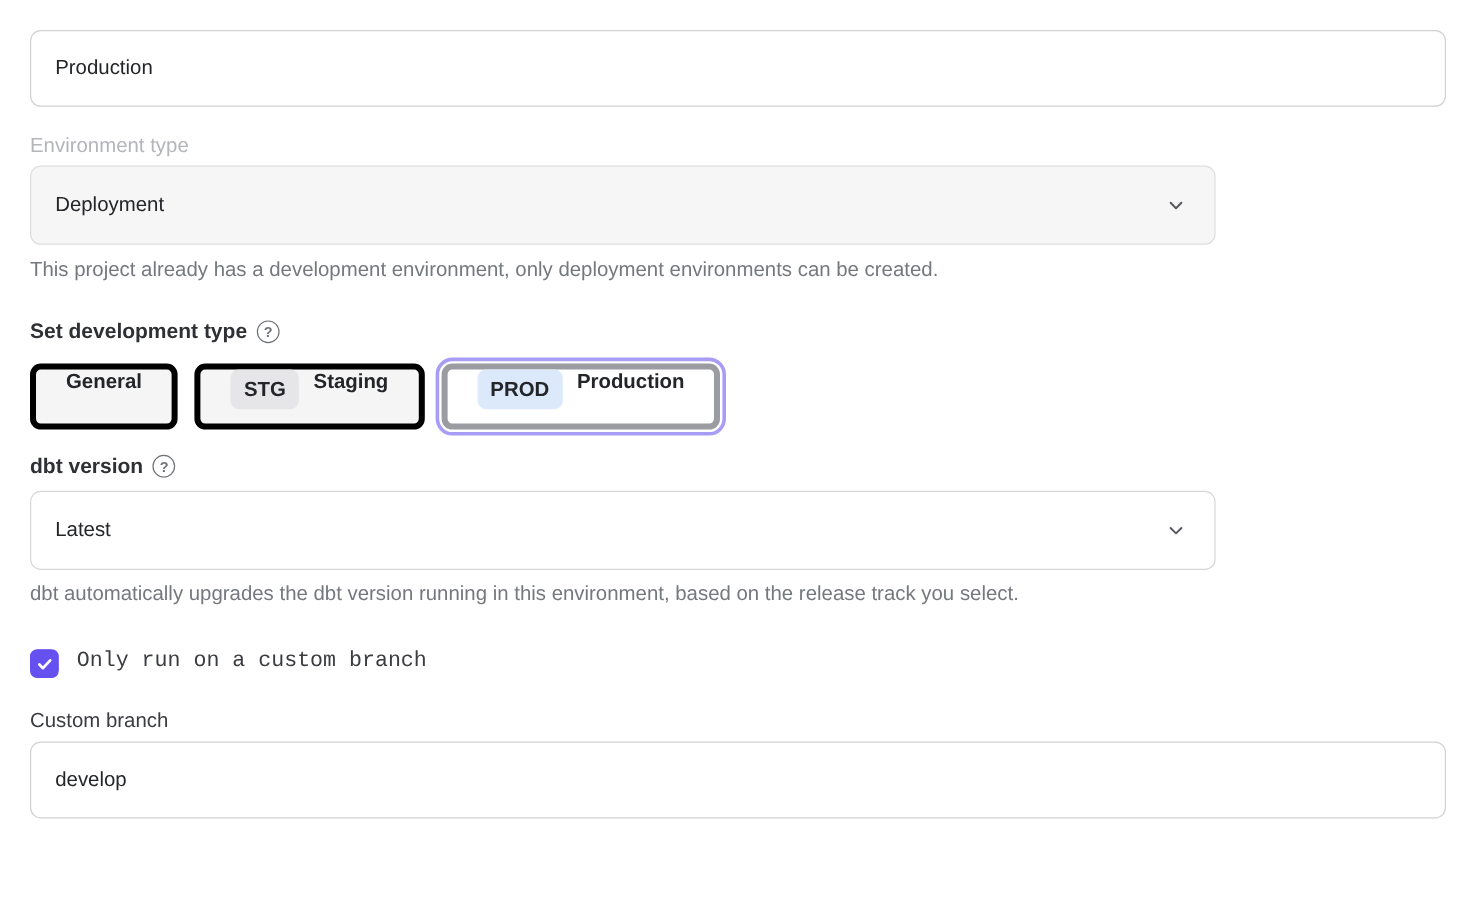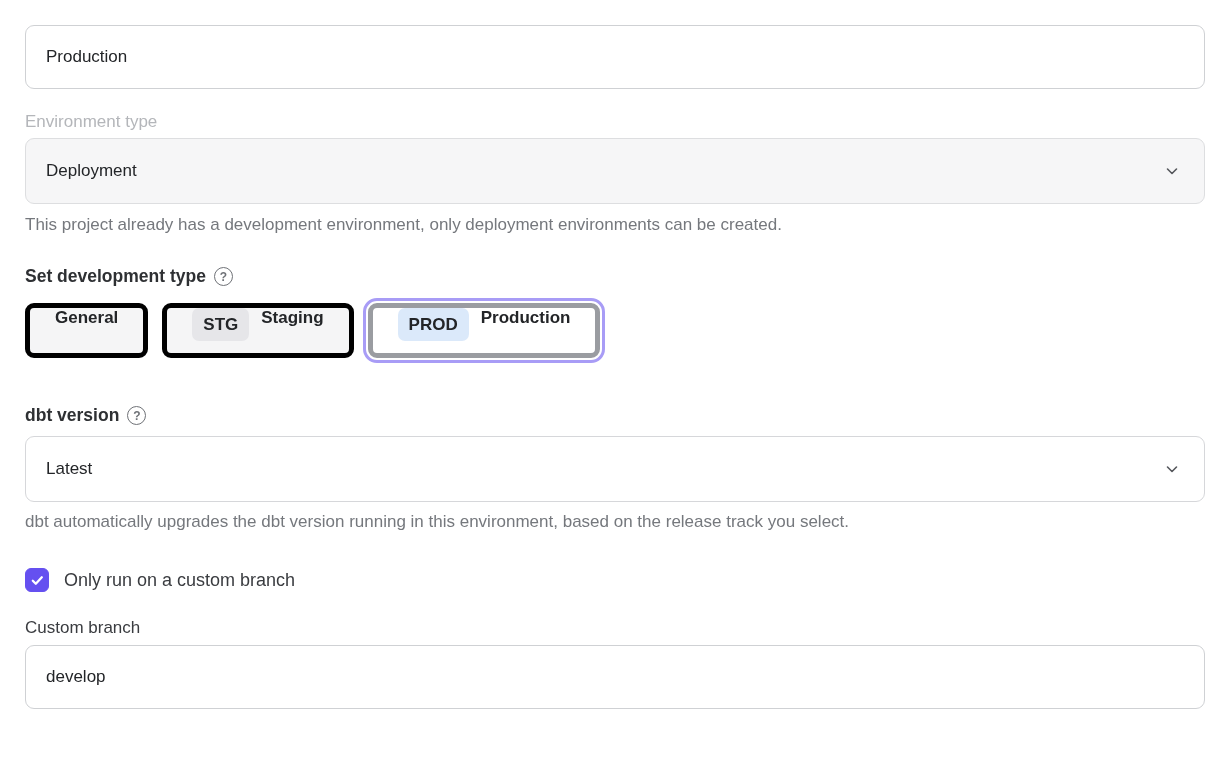--- a/index.html
+++ b/index.html
@@ -48,21 +48,21 @@
     font-size: 17px;
     color: #232528;
     padding: 0 20px;
     outline: none;
   }
 
   .select {
     position: relative;
     display: flex;
     align-items: center;
-    width: 1180px;
+    width: 988px;
     height: 66px;
     margin-top: 6px;
     border: 1px solid #d6d7da;
     border-radius: 9px;
     background: #ffffff;
     padding: 0 20px;
     font-size: 17px;
     color: #232528;
     cursor: pointer;
   }
@@ -128,23 +128,23 @@
   .seg-btn.selected {
     background: #ffffff;
     border-color: #9a9ca1;
     outline: 3px solid #a89cf6;
     outline-offset: 2px;
   }
   .seg-btn .badge:empty { display: none; }
 
   .checkbox-row {
     display: flex;
-    align-items: center;
     gap: 15px;
     margin-top: 36px;
+    font-family: Liberation Mono, monospace;
   }
   .checkbox {
     width: 24px;
     height: 24px;
     border: 1.5px solid #b5b7bb;
     border-radius: 6px;
     background: #ffffff;
     display: flex;
     align-items: center;
     justify-content: center;
@@ -161,21 +161,21 @@
     font-size: 18px;
     font-weight: 500;
     color: #3a3c40;
     cursor: pointer;
   }
 
   .mt-label2   { margin-top: 23px; }
   .mt-helper1  { margin-top: 11px; }
   .mt-heading  { margin-top: 31px; }
   .mt-helper2  { margin-top: 16px; }
-  .mt-dbt      { margin-top: 47px; }
+  .mt-dbt      { margin-top: 20px; }
   .mt-helper3  { margin-top: 10px; }
   .mt-custom   { margin-top: 26px; }
 </style>
 </head>
 <body>
 
 <div class="page">
 
   <input class="text-input" type="text" value="Production" style="">
 

